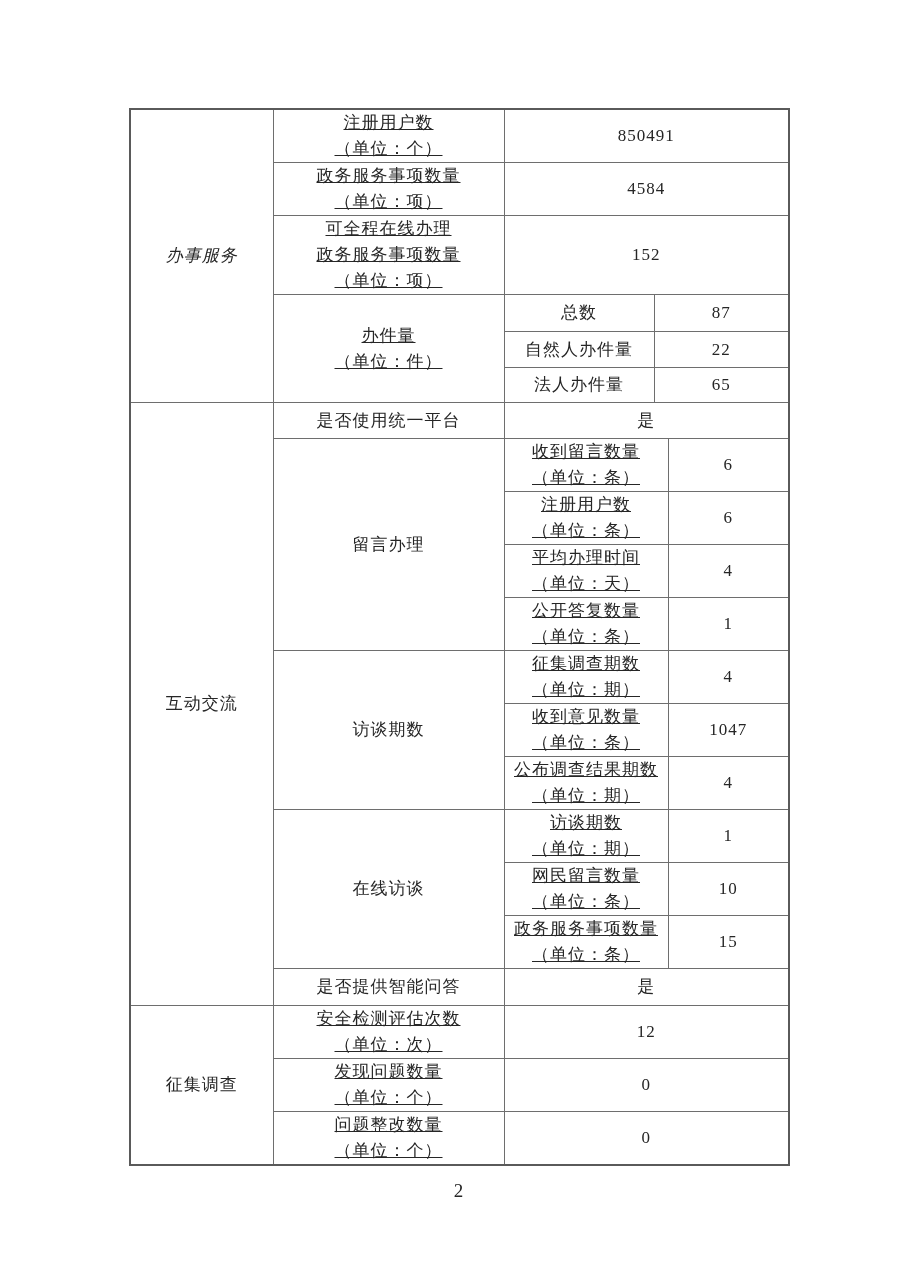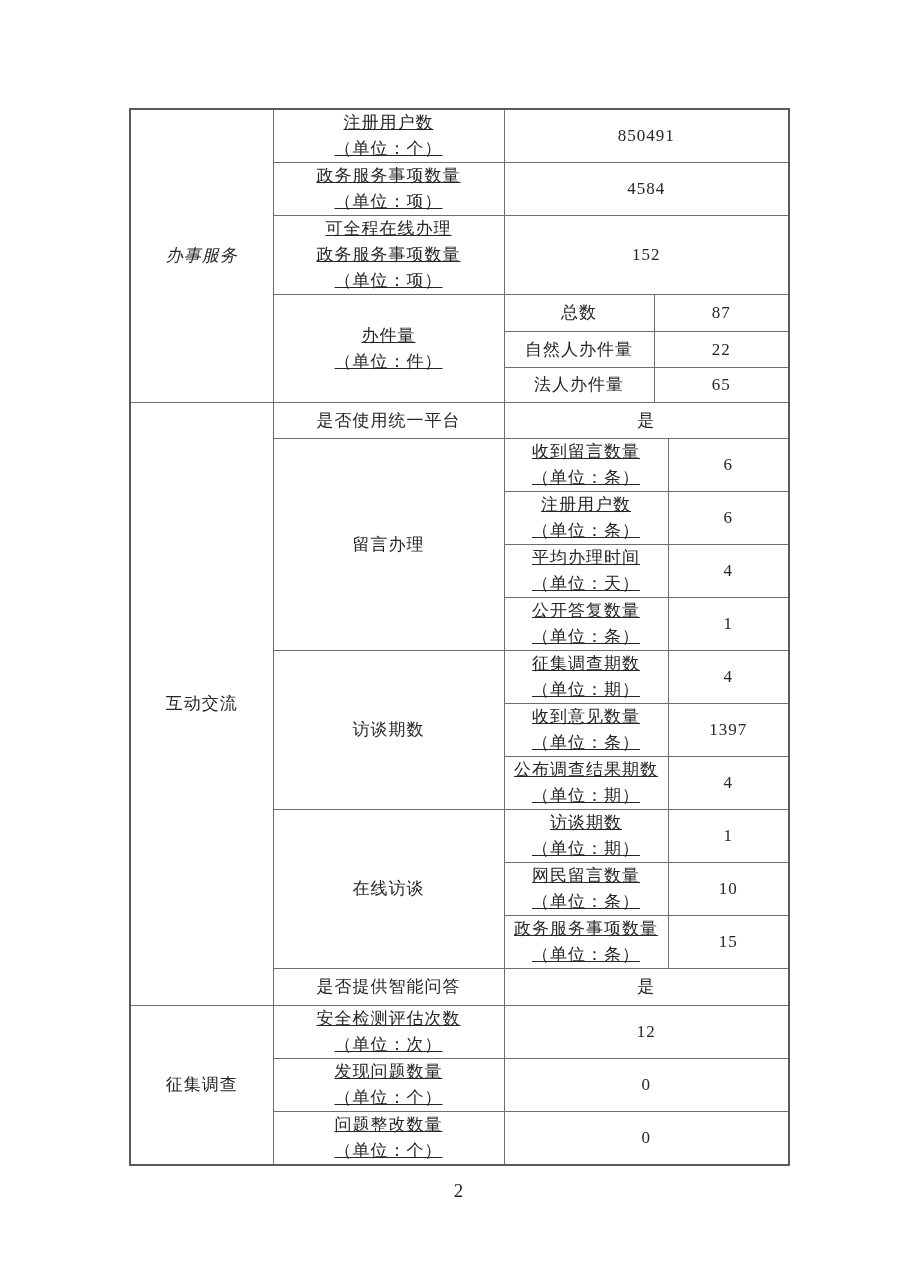--- a/index.html
+++ b/index.html
@@ -129,21 +129,21 @@
     </tr>
     <tr style="height:52px">
       <td rowspan="3">访谈期数</td>
       <td class="pre" colspan="2">征集调查期数
 （单位：期）</td>
       <td class="num">4</td>
     </tr>
     <tr style="height:52px">
       <td class="pre" colspan="2">收到意见数量
 （单位：条）</td>
-      <td class="num">1397</td>
+      <td class="num">1047</td>
     </tr>
     <tr style="height:52px">
       <td class="pre" colspan="2">公布调查结果期数
 （单位：期）</td>
       <td class="num">4</td>
     </tr>
     <tr style="height:52px">
       <td rowspan="3">在线访谈</td>
       <td class="pre" colspan="2">访谈期数
 （单位：期）</td>

